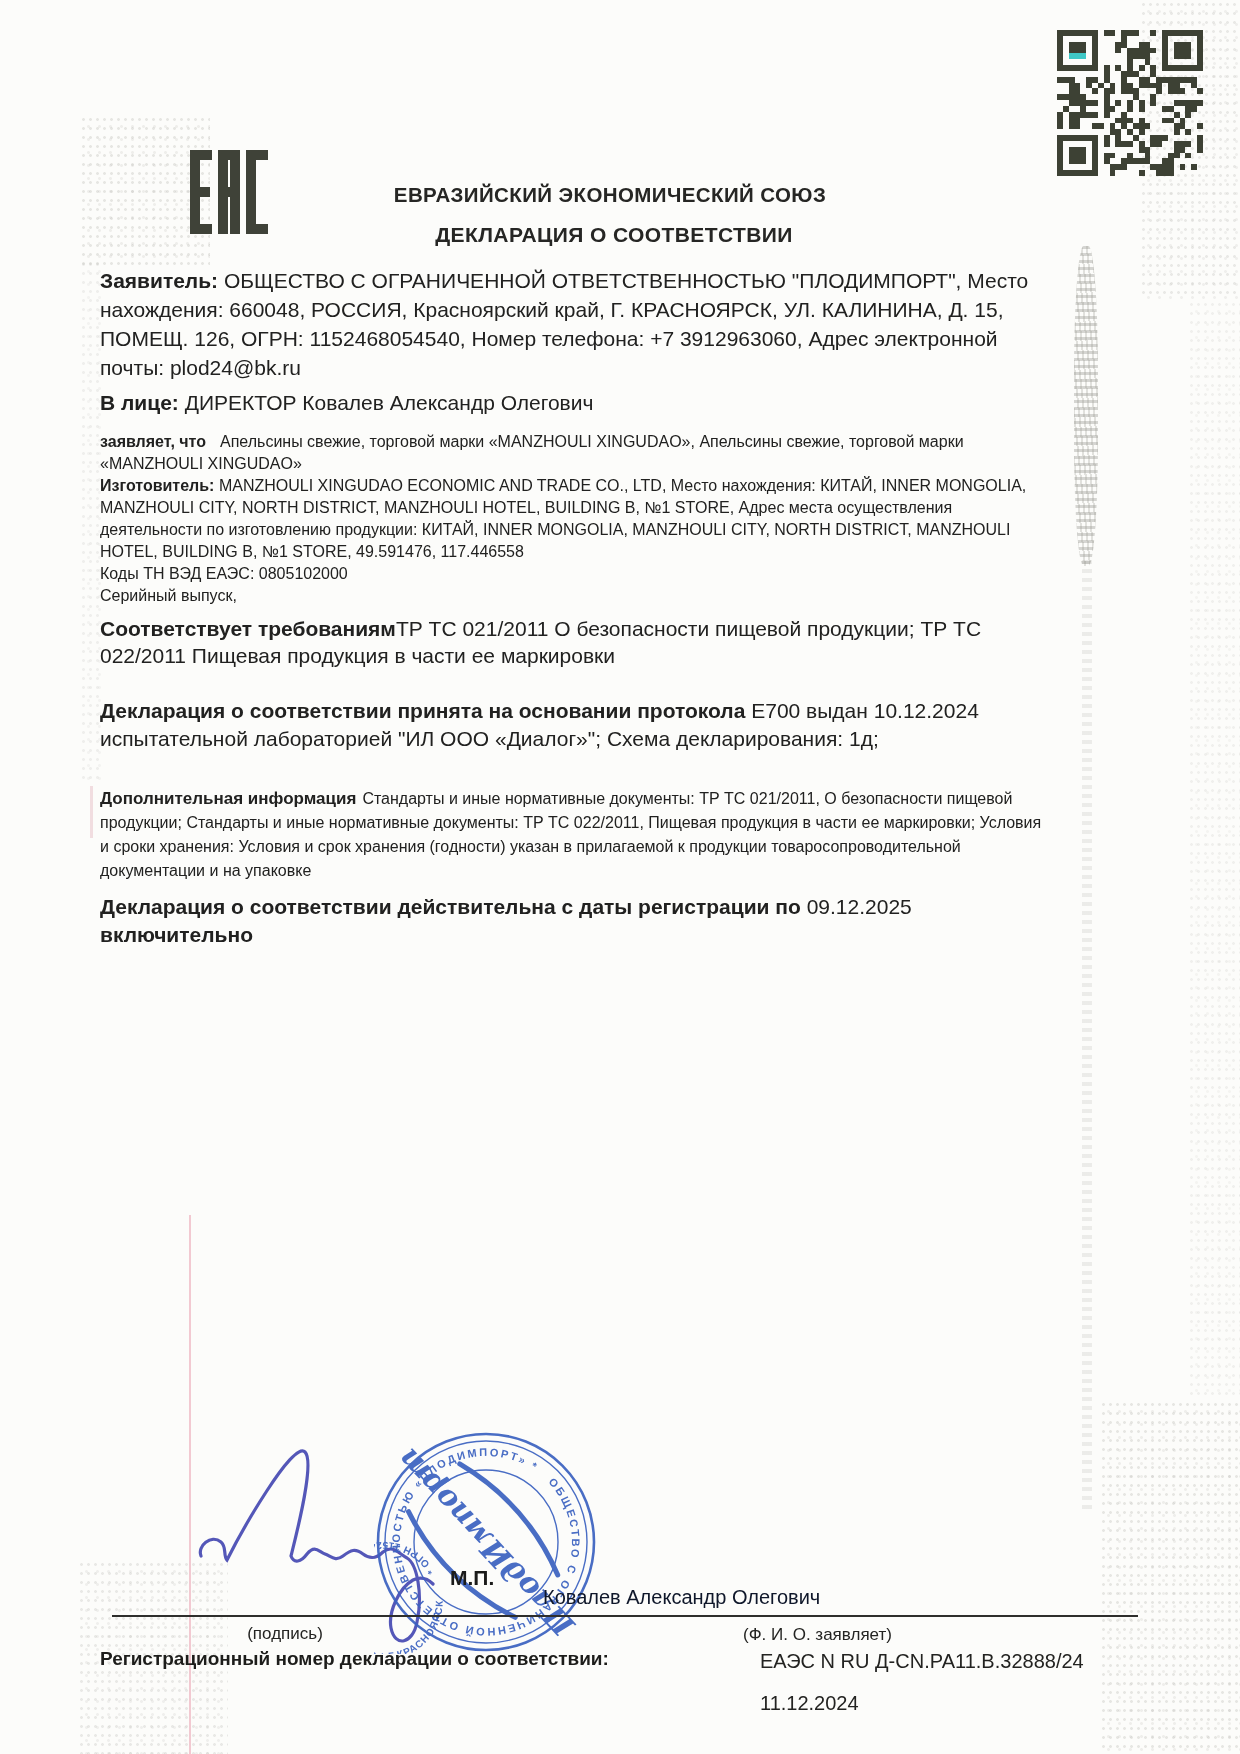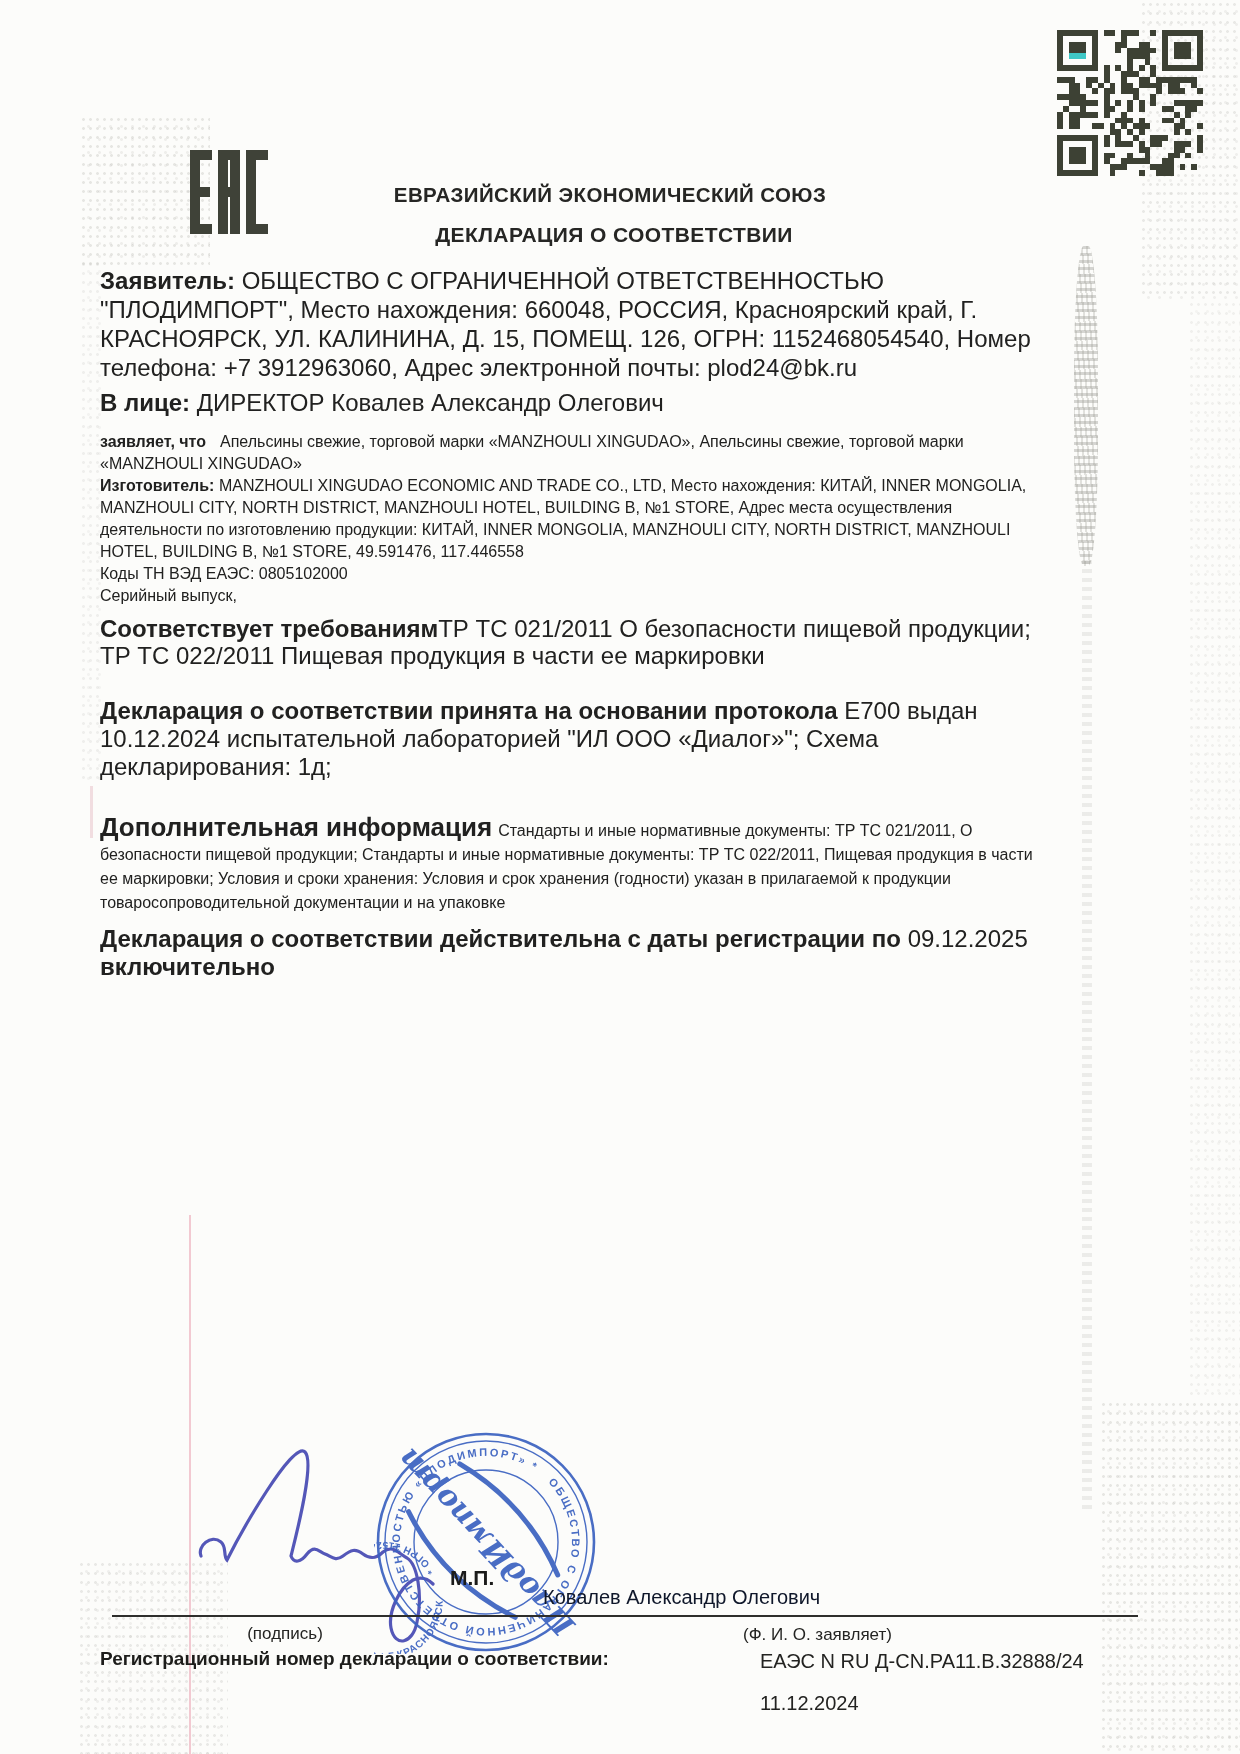--- a/index.html
+++ b/index.html
@@ -12,31 +12,31 @@
   .titles{position:absolute;left:280px;top:0;width:660px;text-align:center;}
   .title1{position:absolute;left:0;top:183px;width:660px;font-size:20.5px;font-weight:700;letter-spacing:.4px;color:#262624;}
   .title2{position:absolute;left:4px;top:223px;width:660px;font-size:21px;font-weight:700;letter-spacing:.4px;color:#262624;text-align:center;}
   .qr{position:absolute;left:1057px;top:30px;width:146px;height:146px;}
   .qr svg{display:block;width:146px;height:146px;shape-rendering:crispEdges;}
 
   
   .content{position:absolute;left:100px;top:266px;width:948px;}
   p{margin:0;}
   .lbl{font-weight:700;}
-  .p-big{font-size:24px;line-height:29px;}
+  .p-big{font-size:21px;line-height:29px;}
   .p-med{font-size:16px;line-height:22px;}
   .applicant{margin-bottom:6px;}
   .person{margin-bottom:14px;}
   .declares .lbl{margin-right:14px;}
   .serial{margin-bottom:8px;}
   .complies{line-height:27px;margin-bottom:28px;}
   .complies .lbl{}
   .basis{line-height:28px;margin-bottom:34px;}
   .additional{font-size:16px;line-height:24px;margin-bottom:10px;}
-  .additional .lbl{font-size:26px;margin-right:6px;}
+  .additional .lbl{font-size:17px;margin-right:6px;}
   .validity{line-height:28px;}
   .validity .suffix{display:block;font-weight:700;}
 
   
   .sig-line{position:absolute;left:112px;top:1615px;width:1026px;height:2px;background:#2e2e2c;}
   .sig-caption{position:absolute;left:205px;top:1624px;width:160px;text-align:center;font-size:17px;color:#242422;}
   .fio-caption{position:absolute;left:743px;top:1625px;font-size:17px;color:#242422;}
   .declarant{position:absolute;left:543px;top:1586px;font-size:20px;color:#0f172a;}
   .mp{position:absolute;left:450px;top:1566px;font-size:21px;font-weight:700;color:#1b1b1a;z-index:5;}
   .stamp{position:absolute;left:374px;top:1430px;width:224px;height:224px;opacity:.92;}

